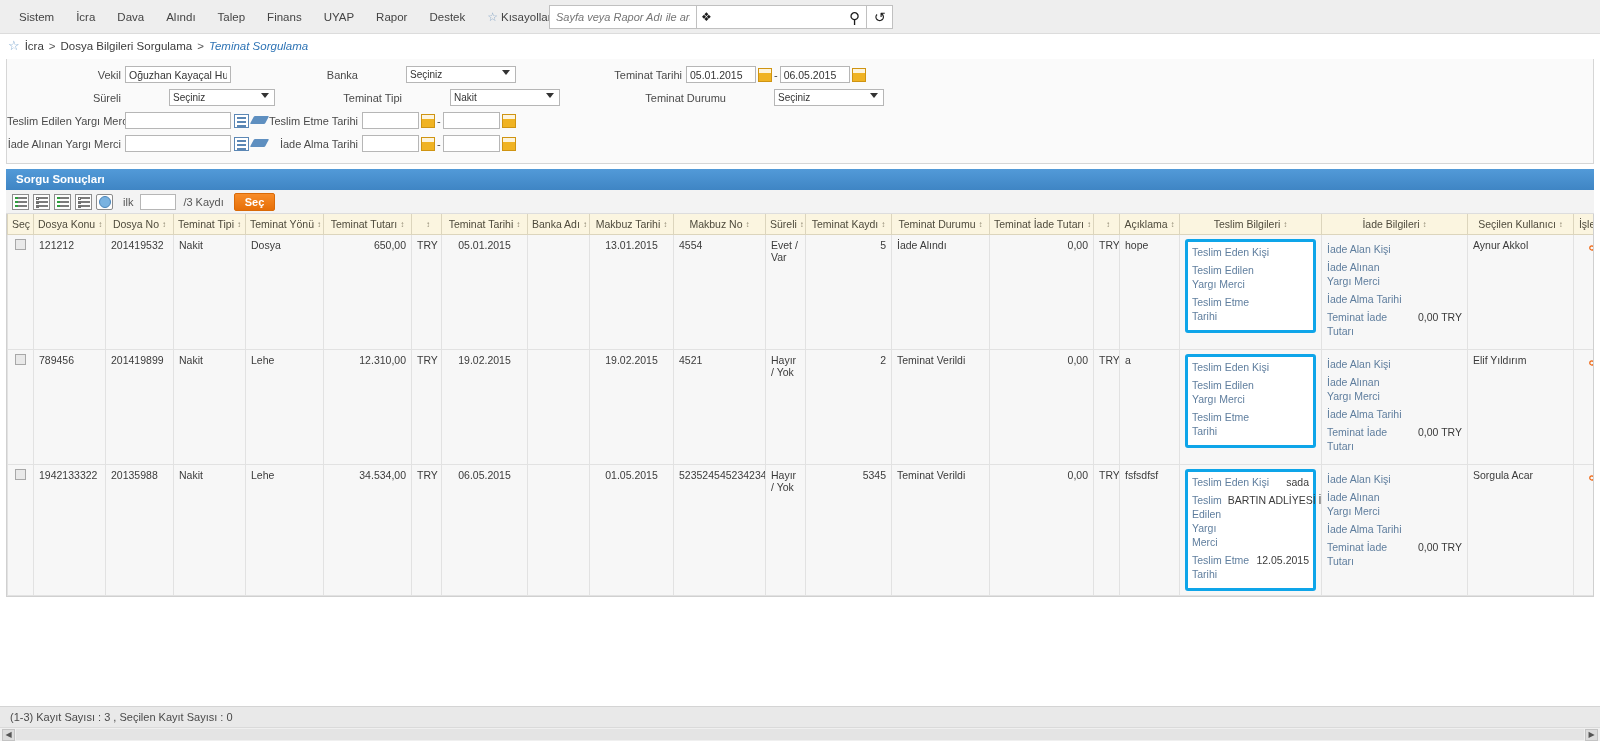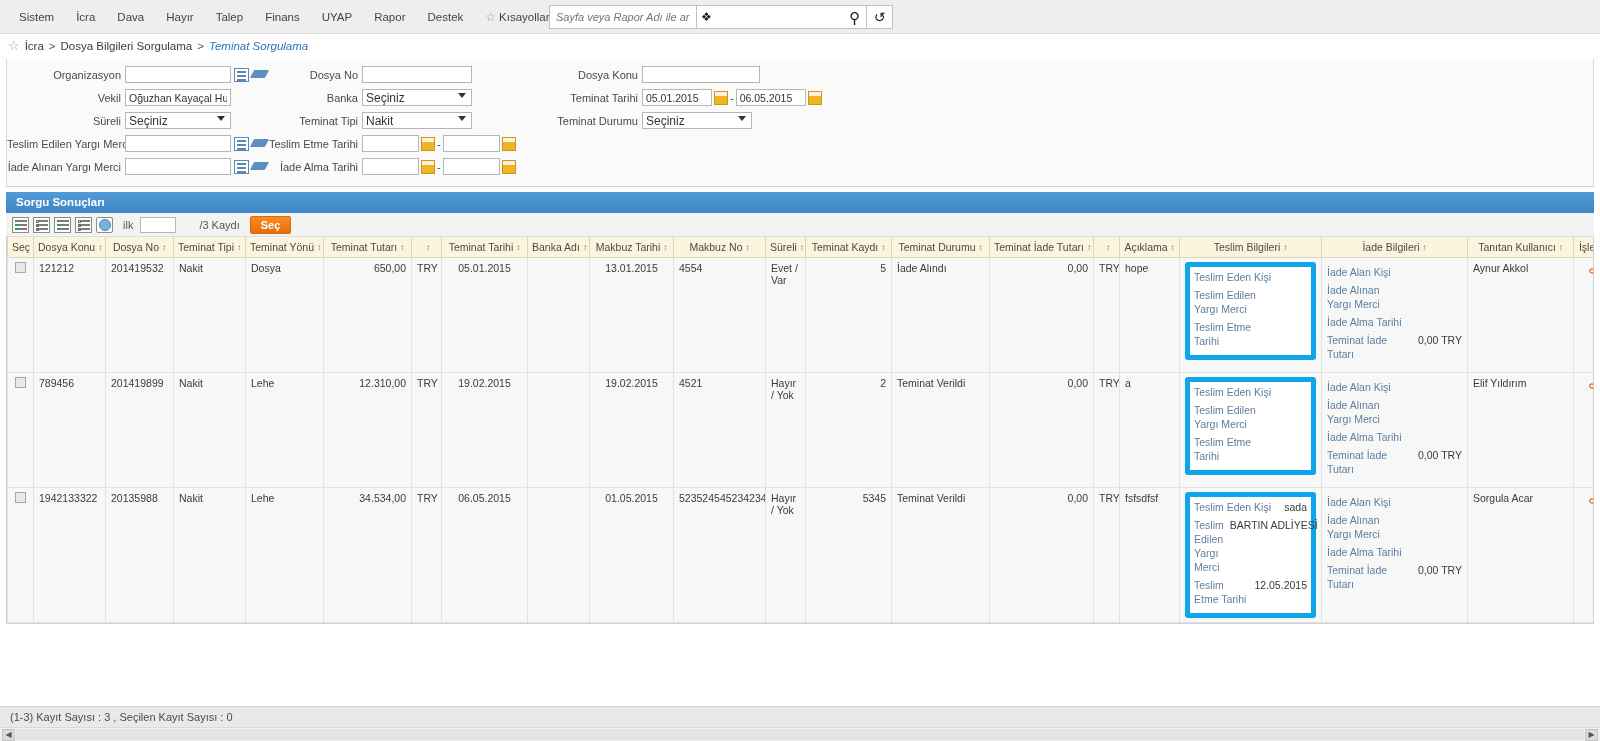--- a/index.html
+++ b/index.html
@@ -130,26 +130,27 @@
     font-size: 10.5px;
     padding: 0 3px;
     color: #333;
     font-family: "Liberation Sans", sans-serif;
     outline: none;
   }
   .sel {
     height: 17px;
     border: 1px solid #b6b6b6;
     background: #fff;
-    font-size: 12px;
+    font-size: 10px;
     color: #333;
     padding-left: 3px;
     display: flex; align-items: center;
     position: relative;
     cursor: pointer;
+    margin-left: 44px;
   }
   .sel .caret {
     position: absolute; right: 5px; top: 3px;
     width: 0; height: 0;
     border-left: 4px solid transparent;
     border-right: 4px solid transparent;
     border-top: 5px solid #333;
   }
   .ico-list {
     width: 15px; height: 14px;
@@ -326,21 +327,21 @@
     color: #ef6c1b;
     font-size: 14px;
     font-weight: bold;
     cursor: pointer;
     display: inline-block;
     transform: scaleX(-1);
   }
 
   
   .infobox {
-    border: 5px solid #0ea5e9;
+    border: 3px solid #0ea5e9;
     border-radius: 3px;
     background: #fff;
     padding: 3px 4px;
   }
   .infobox.plain { border: none; background: transparent; padding: 3px 0; }
   .inf-line {
     display: flex;
     justify-content: space-between;
     gap: 6px;
     margin-bottom: 4px;
@@ -388,21 +389,21 @@
 </head>
 <body>
 
 <div id="app">
 
   <div class="topbar">
     <div class="menu-list" id="menu-items">
         <div class="menu-item"><span>Sistem</span></div>
         <div class="menu-item"><span>İcra</span></div>
         <div class="menu-item"><span>Dava</span></div>
-        <div class="menu-item"><span>Hayır</span></div>
+        <div class="menu-item"><span>Alındı</span></div>
         <div class="menu-item"><span>Talep</span></div>
         <div class="menu-item"><span>Finans</span></div>
         <div class="menu-item"><span>UYAP</span></div>
         <div class="menu-item"><span>Rapor</span></div>
         <div class="menu-item"><span>Destek</span></div>
         <div class="menu-item shortcut">
           <span class="star-glyph">☆</span>
           <span>Kısayollar</span>
         </div>
       </div>
@@ -422,30 +423,20 @@
     <span class="bc-plain">İcra</span>
     <span class="bc-sep">&gt;</span>
     <span class="bc-plain">Dosya Bilgileri Sorgulama</span>
     <span class="bc-sep">&gt;</span>
     <span class="bc-link">Teminat Sorgulama</span>
   </div>
 
   <div class="panel">
     <div class="panel-body">
 
-      <div class="form-row">
-        <div class="fl" style="width:118px">Organizasyon</div>
-        <input class="inp" style="width: 106px;" value="">
-        <span class="ico-list"></span>
-        <span class="ico-erase"></span>
-        <div class="fl" style="width:94px">Dosya No</div>
-        <input class="inp" style="width: 110px;" value="">
-        <div class="fl" style="width:170px">Dosya Konu</div>
-        <input class="inp" style="width: 118px;" value="">
-      </div>
 
       <div class="form-row">
         <div class="fl" style="width:118px">Vekil</div>
         <input class="inp" style="width: 106px;" value="Oğuzhan Kayaçal Hukuk">
         <span style="width:37px;display:inline-block"></span>
         <div class="fl" style="width:94px">Banka</div>
         <div class="sel" style="width:110px">
           <span>Seçiniz</span>
           <span class="caret"></span>
         </div>
@@ -521,21 +512,21 @@
           <i class="gi-chk"></i>
           <i class="gi-bars"></i>
         </span>
       <span class="grid-ico">
           <i class="gi-sq"></i>
           <i class="gi-bars"></i>
         </span>
       <span class="globe-ico"></span>
       <span class="tb-lbl">ilk</span>
       <input class="pg-input" value="" style="">
-      <span class="tb-lbl" style="margin-left:16px">/3 Kaydı</span>
+      <span class="tb-lbl" style="margin-left:0">/3 Kaydı</span>
       <button class="btn-sec">Seç</button>
     </div>
 
     <div class="tbl-wrap">
       <table class="grid">
         <colgroup id="grid-cols">
             <col style="width: 26px;">
             <col style="width: 72px;">
             <col style="width: 68px;">
             <col style="width: 72px;">
@@ -571,21 +562,21 @@
               <th><span>Makbuz Tarihi</span><span class="sorter">↕</span></th>
               <th><span>Makbuz No</span><span class="sorter">↕</span></th>
               <th><span>Süreli</span><span class="sorter">↕</span></th>
               <th><span>Teminat Kaydı</span><span class="sorter">↕</span></th>
               <th><span>Teminat Durumu</span><span class="sorter">↕</span></th>
               <th><span>Teminat İade Tutarı</span><span class="sorter">↕</span></th>
               <th><span></span><span class="sorter">↕</span></th>
               <th><span>Açıklama</span><span class="sorter">↕</span></th>
               <th><span>Teslim Bilgileri</span><span class="sorter">↕</span></th>
               <th><span>İade Bilgileri</span><span class="sorter">↕</span></th>
-              <th><span>Tanıtan Kullanıcı</span><span class="sorter">↕</span></th>
+              <th><span>Seçilen Kullanıcı</span><span class="sorter">↕</span></th>
               <th><span>İşlem</span></th>
             </tr>
           </thead>
         <tbody id="grid-body">
             <tr>
               <td class="cen"><span class="chk"></span></td>
               <td>121212</td>
               <td>201419532</td>
               <td>Nakit</td>
               <td>Dosya</td>

